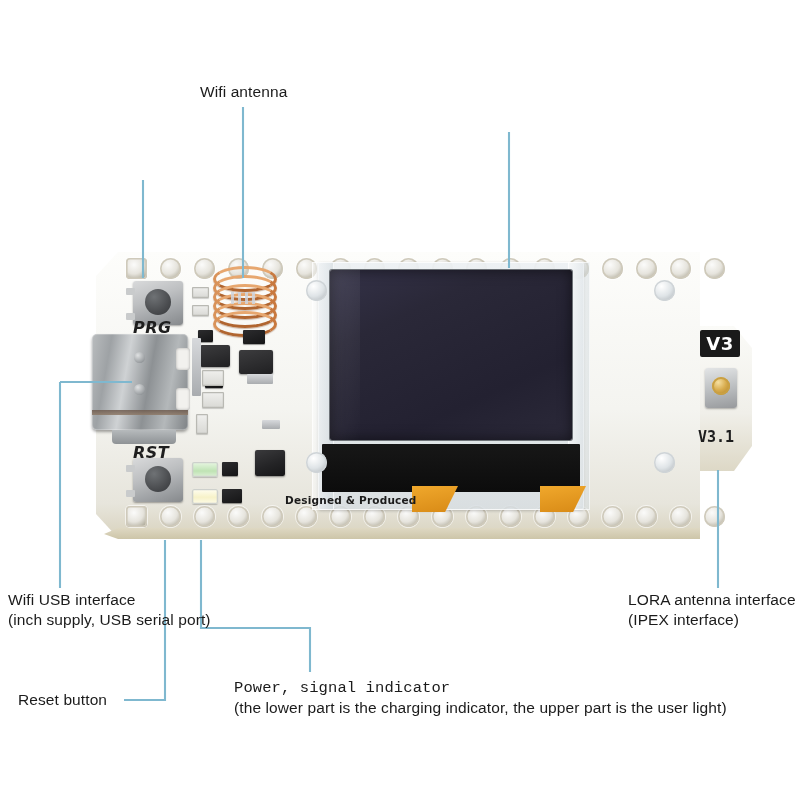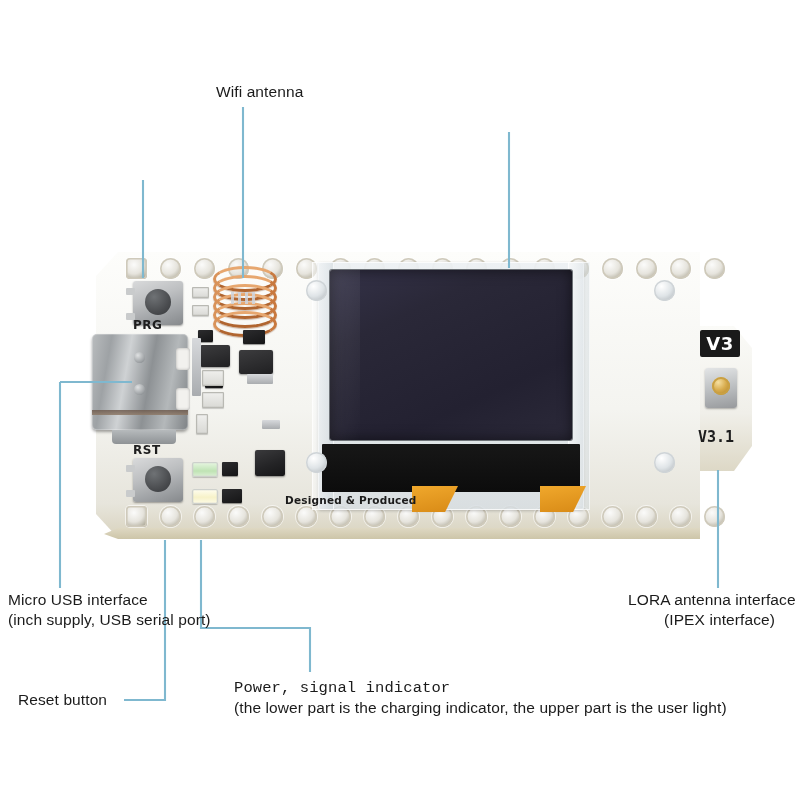--- a/index.html
+++ b/index.html
@@ -72,21 +72,21 @@
   }
   .tact:after{
     content:"";position:absolute;left:12px;top:8px;width:26px;height:26px;border-radius:50%;
     background:radial-gradient(circle at 35% 30%,#6f7275,#4b4d50 60%,#35373a 100%);
   }
   .tact-leg{position:absolute;width:9px;height:7px;background:#c9cbcc;border-radius:1px;}
 
   .silk{
     position:absolute;
     font-family:"DejaVu Sans", sans-serif;
-    font-weight:bold;color:#1e1e1e;font-size:12px;letter-spacing:.5px;
+    font-weight:bold;color:#1e1e1e;font-size:16px;letter-spacing:.5px;font-style:italic;
   }
   .silk-small{
     position:absolute;font-family:"DejaVu Sans", sans-serif;
     font-weight:bold;color:#1b1b1b;font-size:10.5px;letter-spacing:.2px;
   }
 
   
   #usbc{
     position:absolute;left:92px;top:334px;width:96px;height:96px;border-radius:5px;
     background:linear-gradient(100deg,#b9bcbe 0%,#9ea2a5 18%,#cfd2d4 36%,#8d9194 58%,#b4b8ba 78%,#7e8285 100%);
@@ -357,28 +357,28 @@
       <path d="M60,382 L60,588"></path>
 
       <path d="M165,540 L165,700 L124,700"></path>
 
       <path d="M201,540 L201,628 L310,628 L310,672"></path>
 
       <path d="M718,470 L718,588"></path>
     </g>
   </svg>
 
-  <div class="anno" style="left:216px;top:82px;">Wifi antenna</div>
-
-
-
-  <div class="anno" style="left:8px;top:590px;">Micro USB interface</div>
+  <div class="anno" style="left:200px;top:82px;">Wifi antenna</div>
+
+
+
+  <div class="anno" style="left:8px;top:590px;">Wifi USB interface</div>
   <div class="anno" style="left:8px;top:610px;">(inch supply, USB serial port)</div>
 
   <div class="anno" style="left:18px;top:690px;">Reset button</div>
 
   <div class="anno" style="left:234px;top:678px;font-family:Liberation Mono, monospace;">Power, signal indicator</div>
   <div class="anno" style="left:628px;top:590px;">LORA antenna interface</div>
 
   <div class="anno" style="left:234px;top:698px;">(the lower part is the charging indicator, the upper part is the user light)</div>
-  <div class="anno" style="left:628px;top:610px;margin-left:36px;">(IPEX interface)</div>
+  <div class="anno" style="left:628px;top:610px;">(IPEX interface)</div>
 
 </div>
 
 </body></html>

